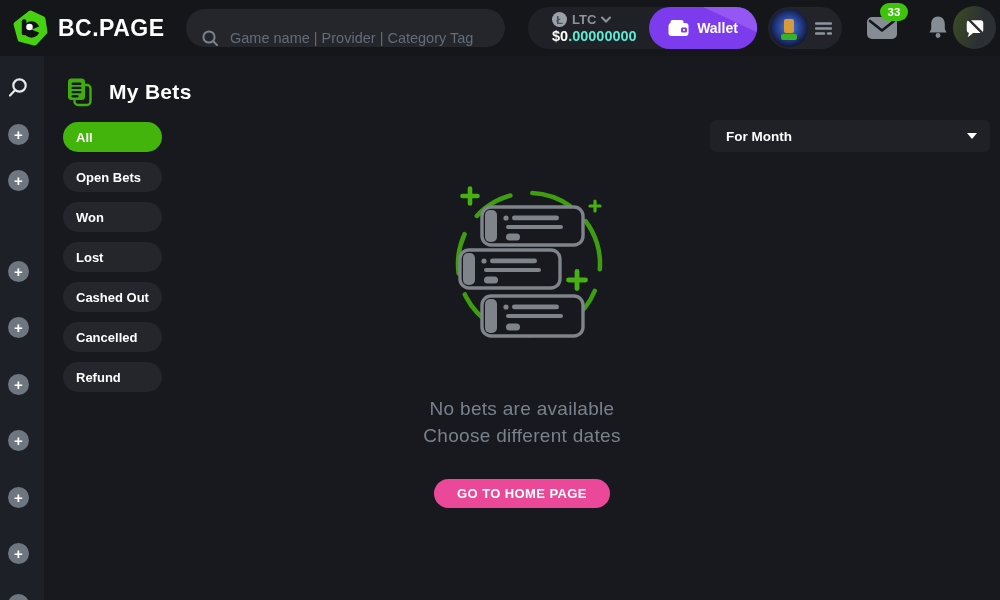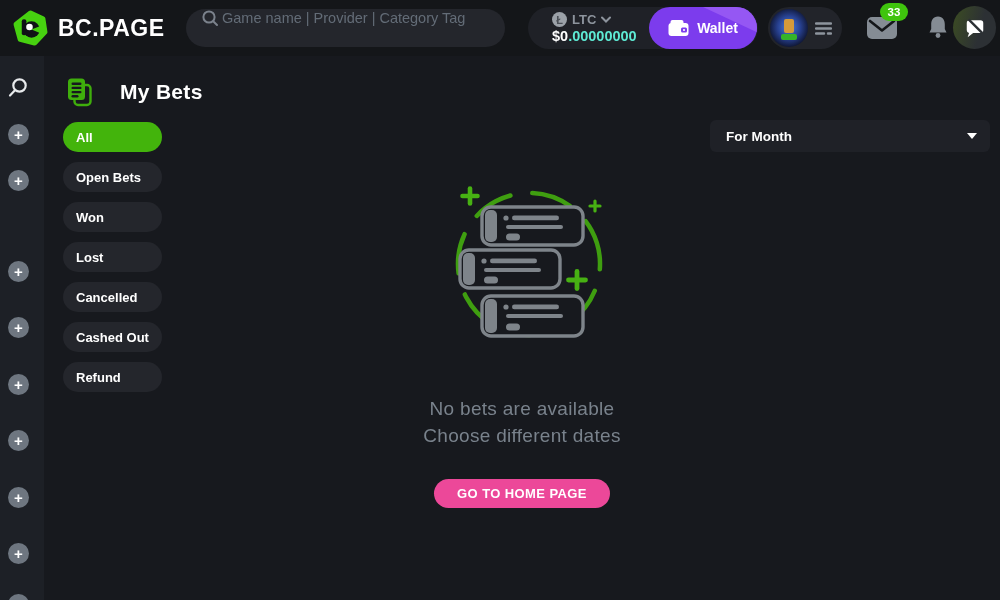--- a/index.html
+++ b/index.html
@@ -8,21 +8,21 @@
     width:1000px; height:600px; position:relative; overflow:hidden;
     background:#17191e; font-family:"Liberation Sans", sans-serif;
   }
 
   
   .header { position:absolute; top:0; left:0; width:1000px; height:56px; background:#141619; z-index:5; }
   .logo { position:absolute; left:12px; top:9px; height:38px; display:flex; align-items:center; gap:9px; cursor:pointer; }
   .logo-text { color:#ffffff; font-size:23px; font-weight:bold; letter-spacing:.5px; }
 
   .searchbar { position:absolute; left:186px; top:9px; width:319px; height:38px; background:#24262c;
-    border-radius:19px; display:flex; align-items:flex-start; padding-left:15px; gap:1px; }
+    border-radius:19px; display:flex; align-items:flex-end; padding-left:15px; gap:9px; }
   .searchbar input { flex:1; background:transparent; border:none; outline:none; color:#cfd3d8; font-size:14.5px;
     font-family:"Liberation Sans", sans-serif; padding-right:14px; }
   .searchbar input::placeholder { color:#636c77; }
 
   .currency-wallet { position:absolute; left:528px; top:7px; width:230px; height:42px; background:#1f2127; border-radius:21px; }
   .currency-info { position:absolute; left:24px; top:4px; cursor:pointer; }
   .cur-row1 { display:flex; align-items:center; gap:5px; height:17px; }
   .coin { width:15px; height:15px; border-radius:50%; background:#9ba1a8; color:#4a4f56; font-size:11px; font-weight:bold;
     display:flex; align-items:center; justify-content:center; }
   .cur-code { color:#8d949d; font-size:13px; font-weight:bold; }
@@ -50,21 +50,21 @@
   .chat-btn { position:absolute; left:953px; top:6px; width:43px; height:43px; border-radius:50%; cursor:pointer;
     background:linear-gradient(105deg, #3c4d22 0%, #2c3034 62%); display:flex; align-items:center; justify-content:center; }
 
   
   .sidebar { position:absolute; left:0; top:56px; width:44px; height:544px; background:#1d2026; overflow:hidden; z-index:4; }
   .sb-search { position:absolute; left:7px; top:21px; cursor:pointer; }
   .sb-plus { position:absolute; left:8px; width:21px; height:21px; border-radius:50%; background:#6e7680; color:#ffffff;
     font-size:15px; font-weight:bold; display:flex; align-items:center; justify-content:center; cursor:pointer; line-height:1; }
 
   
-  .title-row { position:absolute; left:66px; top:77px; display:flex; align-items:center; gap:27px; z-index:1; }
+  .title-row { position:absolute; left:66px; top:77px; display:flex; align-items:center; gap:16px; z-index:1; }
   .title-row h1 { margin:0; color:#ffffff; font-size:21px; font-weight:bold; letter-spacing:.3px; }
 
   .filter-row { position:absolute; left:63px; top:122px; display:flex; gap:10px; z-index:1;flex-direction:column; }
   .pill { height:30px; border-radius:15px; background:#24262c; color:#ffffff; font-size:13px; font-weight:bold;
     display:flex; align-items:center; padding:0 13px; cursor:pointer; white-space:nowrap; }
   .pill.active { background:#43b40c; }
 
   .period { position:absolute; left:710px; top:120px; width:280px; height:32px; background:#1f2127; border-radius:6px;
     display:flex; align-items:center; justify-content:space-between; padding:0 13px 0 16px; cursor:pointer; z-index:1;gap:32px; }
   .period-label { color:#ffffff; font-size:13.5px; font-weight:bold; }
@@ -199,22 +199,22 @@
     </svg>
   </span>
   <h1>My Bets</h1>
 </div>
 
 <div class="filter-row">
   <div class="pill active">All</div>
   <div class="pill">Open Bets</div>
   <div class="pill">Won</div>
   <div class="pill">Lost</div>
+  <div class="pill">Cashed Out</div>
   <div class="pill">Cancelled</div>
-  <div class="pill">Cashed Out</div>
   <div class="pill">Refund</div>
 </div>
 
 <div class="period">
   <span class="period-label">For Month</span>
   <span class="caret-down"></span>
 </div>
 
 <div class="empty">
   <svg class="illu" width="205" height="192" viewBox="0 0 205 192">

